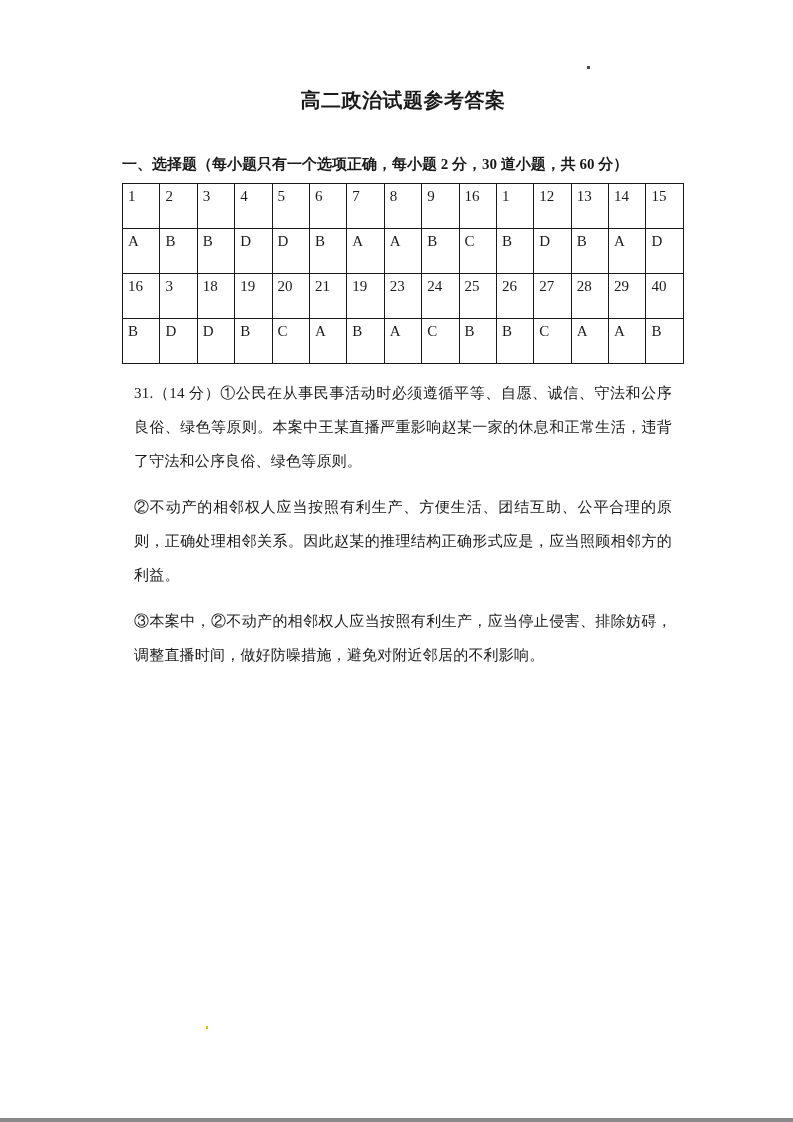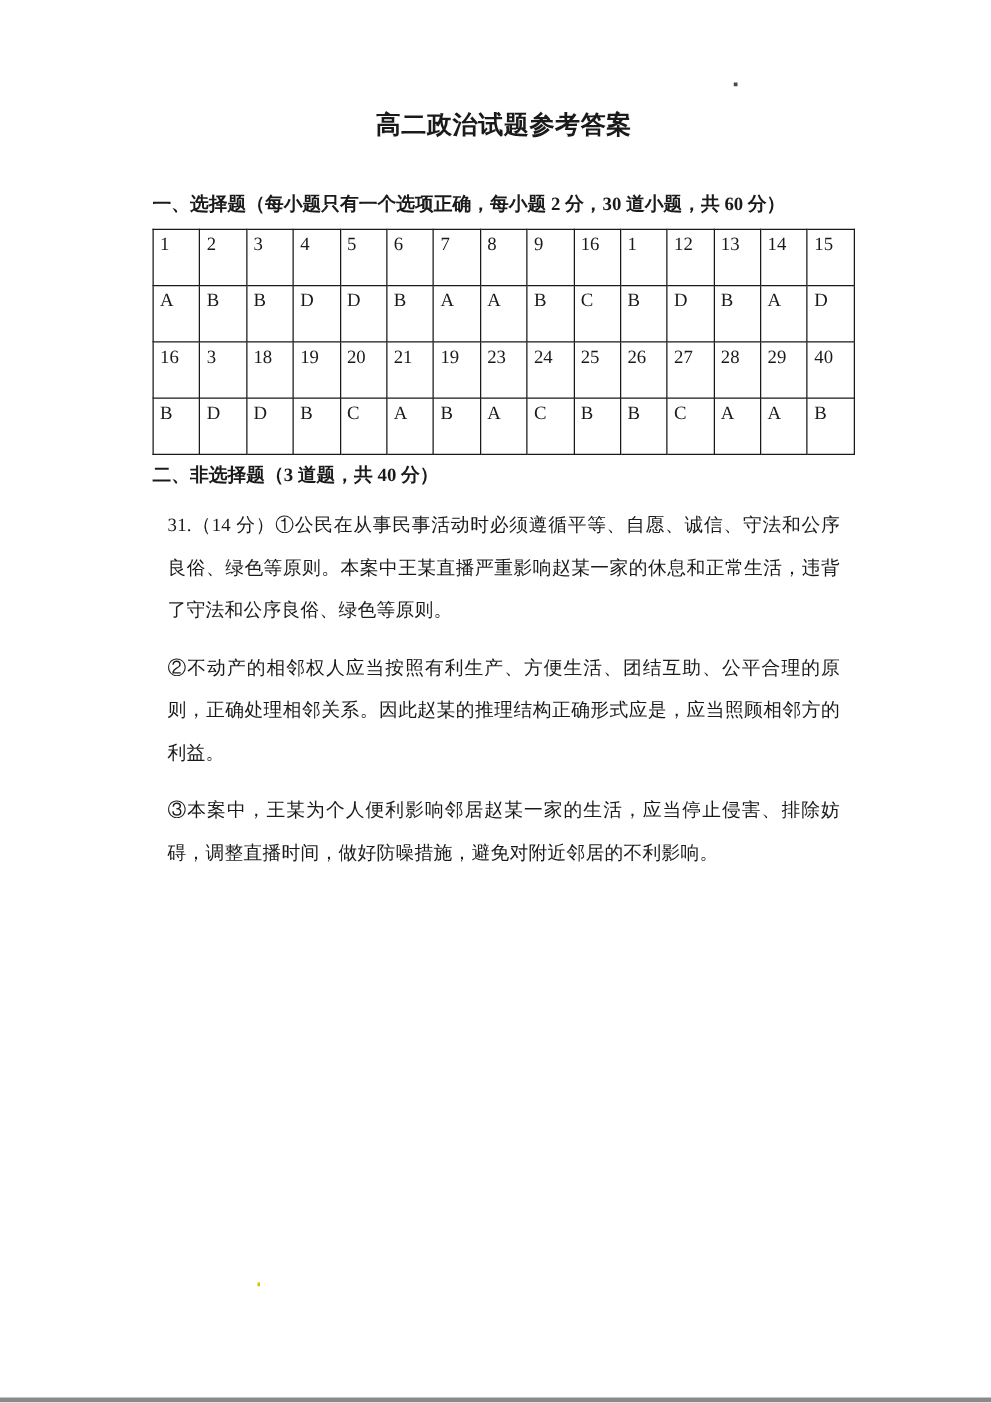--- a/index.html
+++ b/index.html
@@ -144,23 +144,22 @@
         <td>B</td>
         <td>B</td>
         <td>C</td>
         <td>A</td>
         <td>A</td>
         <td>B</td>
       </tr>
     </tbody>
   </table>
 
-  <h2 class="section-heading heading-2">二、非选择题（3 道题，共 40 分）</h2>
 
   <p class="body-para">31.（14 分）①公民在从事民事活动时必须遵循平等、自愿、诚信、守法和公序良俗、绿色等原则。本案中王某直播严重影响赵某一家的休息和正常生活，违背了守法和公序良俗、绿色等原则。</p>
   <p class="body-para">②不动产的相邻权人应当按照有利生产、方便生活、团结互助、公平合理的原则，正确处理相邻关系。因此赵某的推理结构正确形式应是，应当照顾相邻方的利益。</p>
-  <p class="body-para">③本案中，王某为个人便利影响邻居赵某一家的生活，应当停止侵害、排除妨碍，调整直播时间，做好防噪措施，避免对附近邻居的不利影响。</p>
+  <p class="body-para">③本案中，②不动产的相邻权人应当按照有利生产，应当停止侵害、排除妨碍，调整直播时间，做好防噪措施，避免对附近邻居的不利影响。</p>
 
 </div>
 
 <div class="stray-dot-1"></div>
 <div class="stray-dot-2"></div>
 <div class="bottom-edge"></div>
 
 </body></html>

